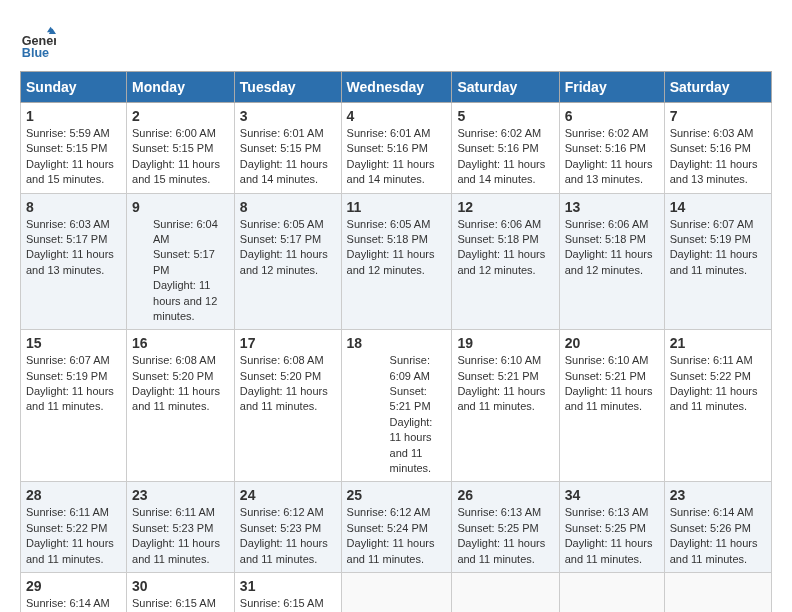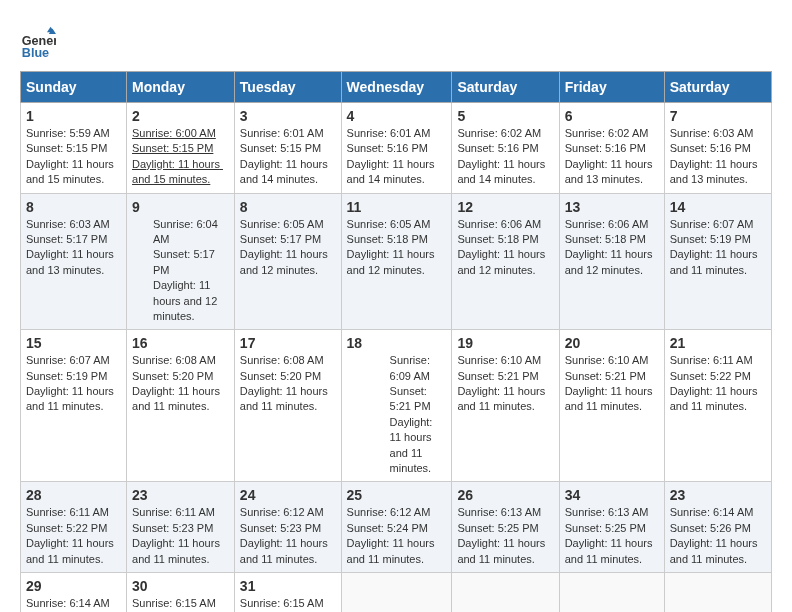--- a/index.html
+++ b/index.html
@@ -127,21 +127,21 @@
   <tbody id="calendar-body">
   <tr>
         <td>
           <span class="day-number">1</span>
           <div class="day-info" style="white-space: pre-wrap;">Sunrise: 5:59 AM
 Sunset: 5:15 PM
 Daylight: 11 hours and 15 minutes.</div>
         </td>
         <td>
           <span class="day-number">2</span>
-          <div class="day-info" style="white-space: pre-wrap; text-decoration: underline;">Sunrise: 6:00 AM
+          <div class="day-info" style="white-space: pre-wrap;">Sunrise: 6:00 AM
 Sunset: 5:15 PM
 Daylight: 11 hours and 15 minutes.</div>
         </td>
         <td>
           <span class="day-number">3</span>
           <div class="day-info" style="white-space: pre-wrap;">Sunrise: 6:01 AM
 Sunset: 5:15 PM
 Daylight: 11 hours and 14 minutes.</div>
         </td>
         <td>

